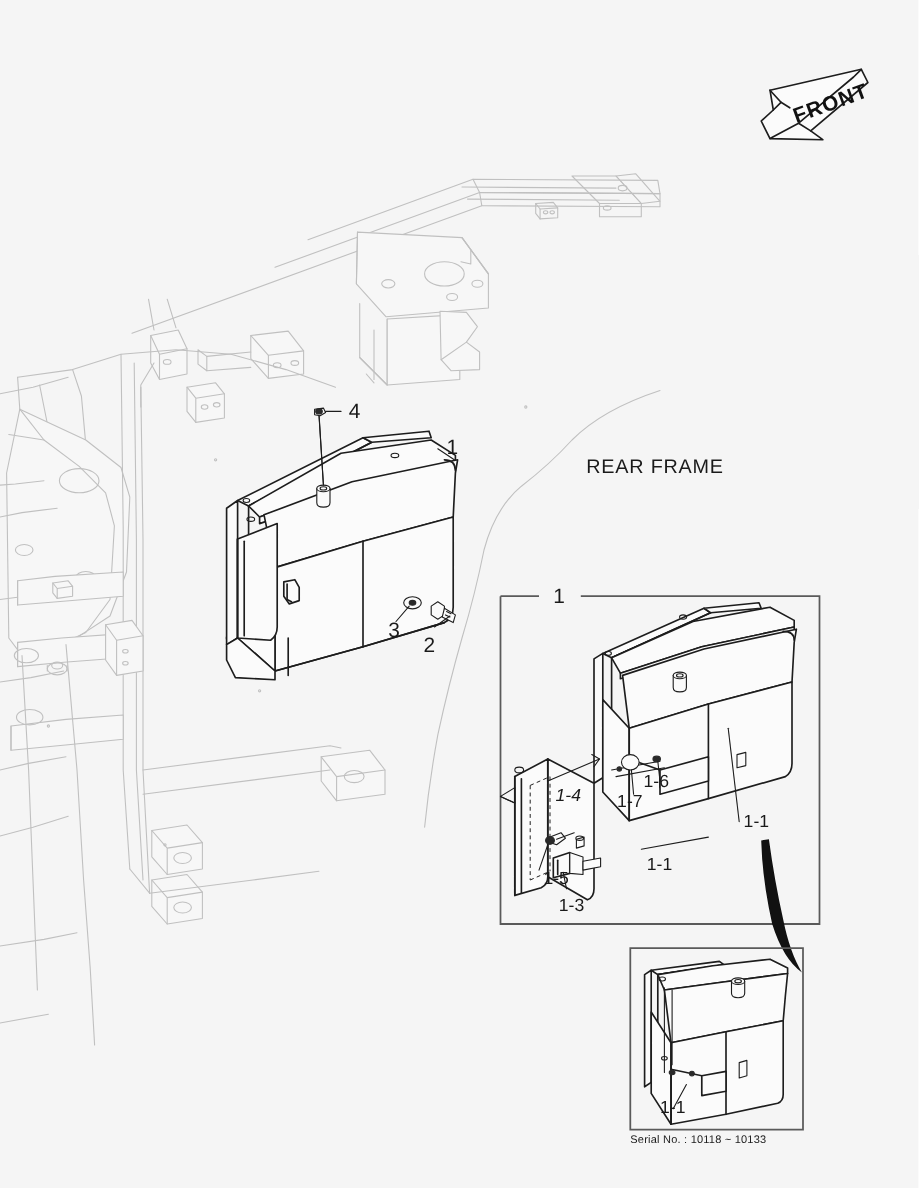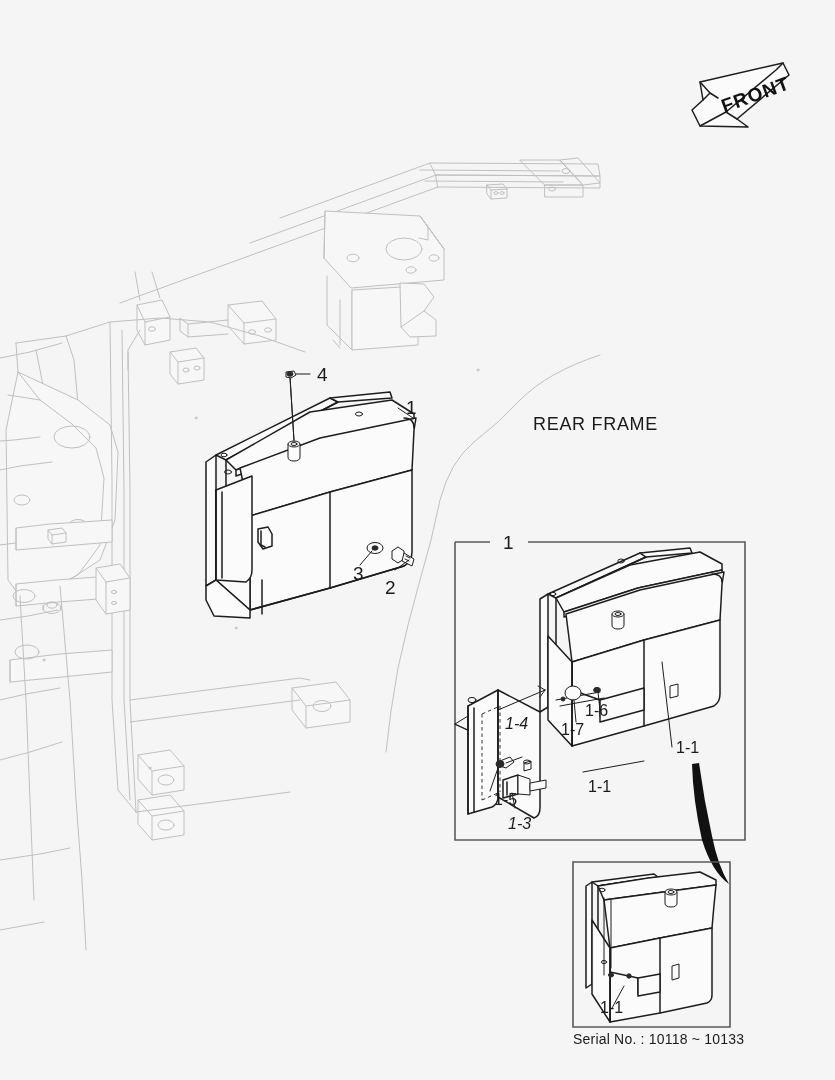--- a/index.html
+++ b/index.html
@@ -25,21 +25,21 @@
   .lbl {
     position: absolute;
     font-family: "Liberation Sans", sans-serif;
     color: #1a1a1a;
     white-space: nowrap;
     line-height: 1;
   }
   .lbl-num    { font-size: 19px; }
   .lbl-sub    { font-size: 16px; }
   .lbl-rear   { font-size: 18px; letter-spacing: 0.7px; }
-  .lbl-serial { font-size: 14px; letter-spacing: 0.2px; }
+  .lbl-serial { font-size: 10px; letter-spacing: 0.2px; }
   .front-txt {
     position: absolute;
     font-size: 19px;
     font-weight: bold;
     letter-spacing: 1.2px;
     color: #111;
     transform: rotate(-20deg);
   }
 </style>
 </head>
@@ -406,21 +406,21 @@
 
   <div class="lbl lbl-num" style="left:406px; top:398px;">1</div>
   <div class="lbl lbl-num" style="left:385px; top:578px;">2</div>
   <div class="lbl lbl-num" style="left:353px; top:564px;">3</div>
   <div class="lbl lbl-num" style="left:317px; top:365px;">4</div>
 
   <div class="lbl lbl-num" style="left:503px; top:533px;">1</div>
 
   <div class="lbl lbl-sub" style="left:676px; top:740px;">1-1</div>
   <div class="lbl lbl-sub" style="left:588px; top:779px;">1-1</div>
-  <div class="lbl lbl-sub" style="left:508px; top:816px;font-style:italic;">1-3</div>
+  <div class="lbl lbl-sub" style="left:508px; top:816px;">1-3</div>
   <div class="lbl lbl-sub" style="left:505px; top:716px;font-style:italic;">1-4</div>
   <div class="lbl lbl-sub" style="left:473px; top:792px;margin-left:21px;">1-5</div>
   <div class="lbl lbl-sub" style="left:585px; top:703px;">1-6</div>
   <div class="lbl lbl-sub" style="left:561px; top:722px;text-align:right;">1-7</div>
 
   <div class="lbl lbl-sub" style="left:600px; top:1000px;">1-1</div>
 
   <div class="lbl lbl-serial" style="left:573px; top:1032px;">Serial No. : 10118 ~ 10133</div>
 
 </div>

